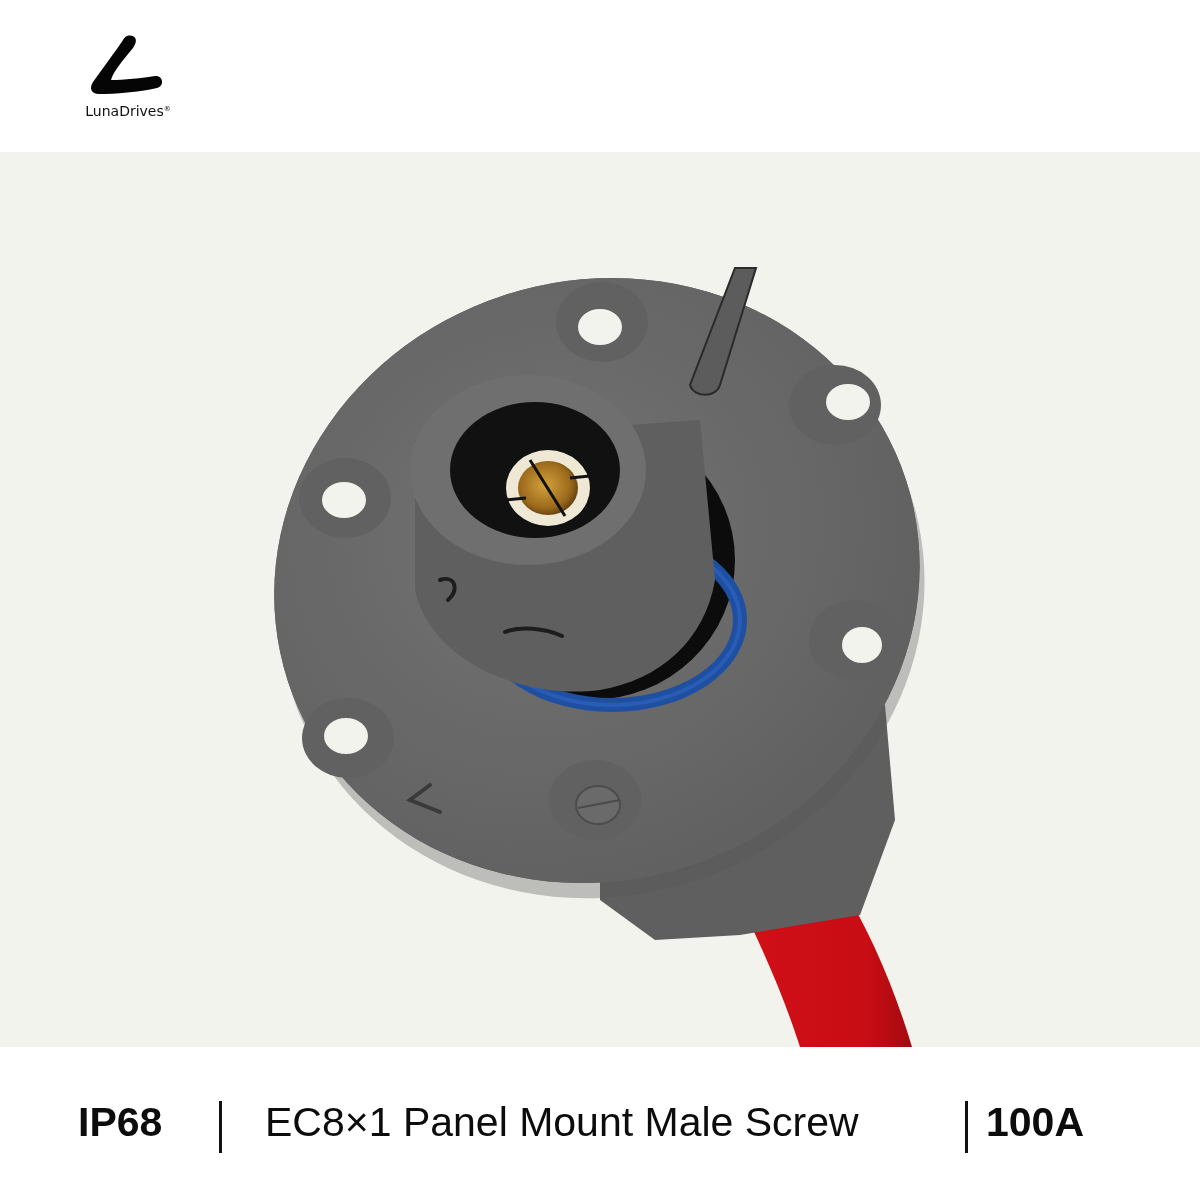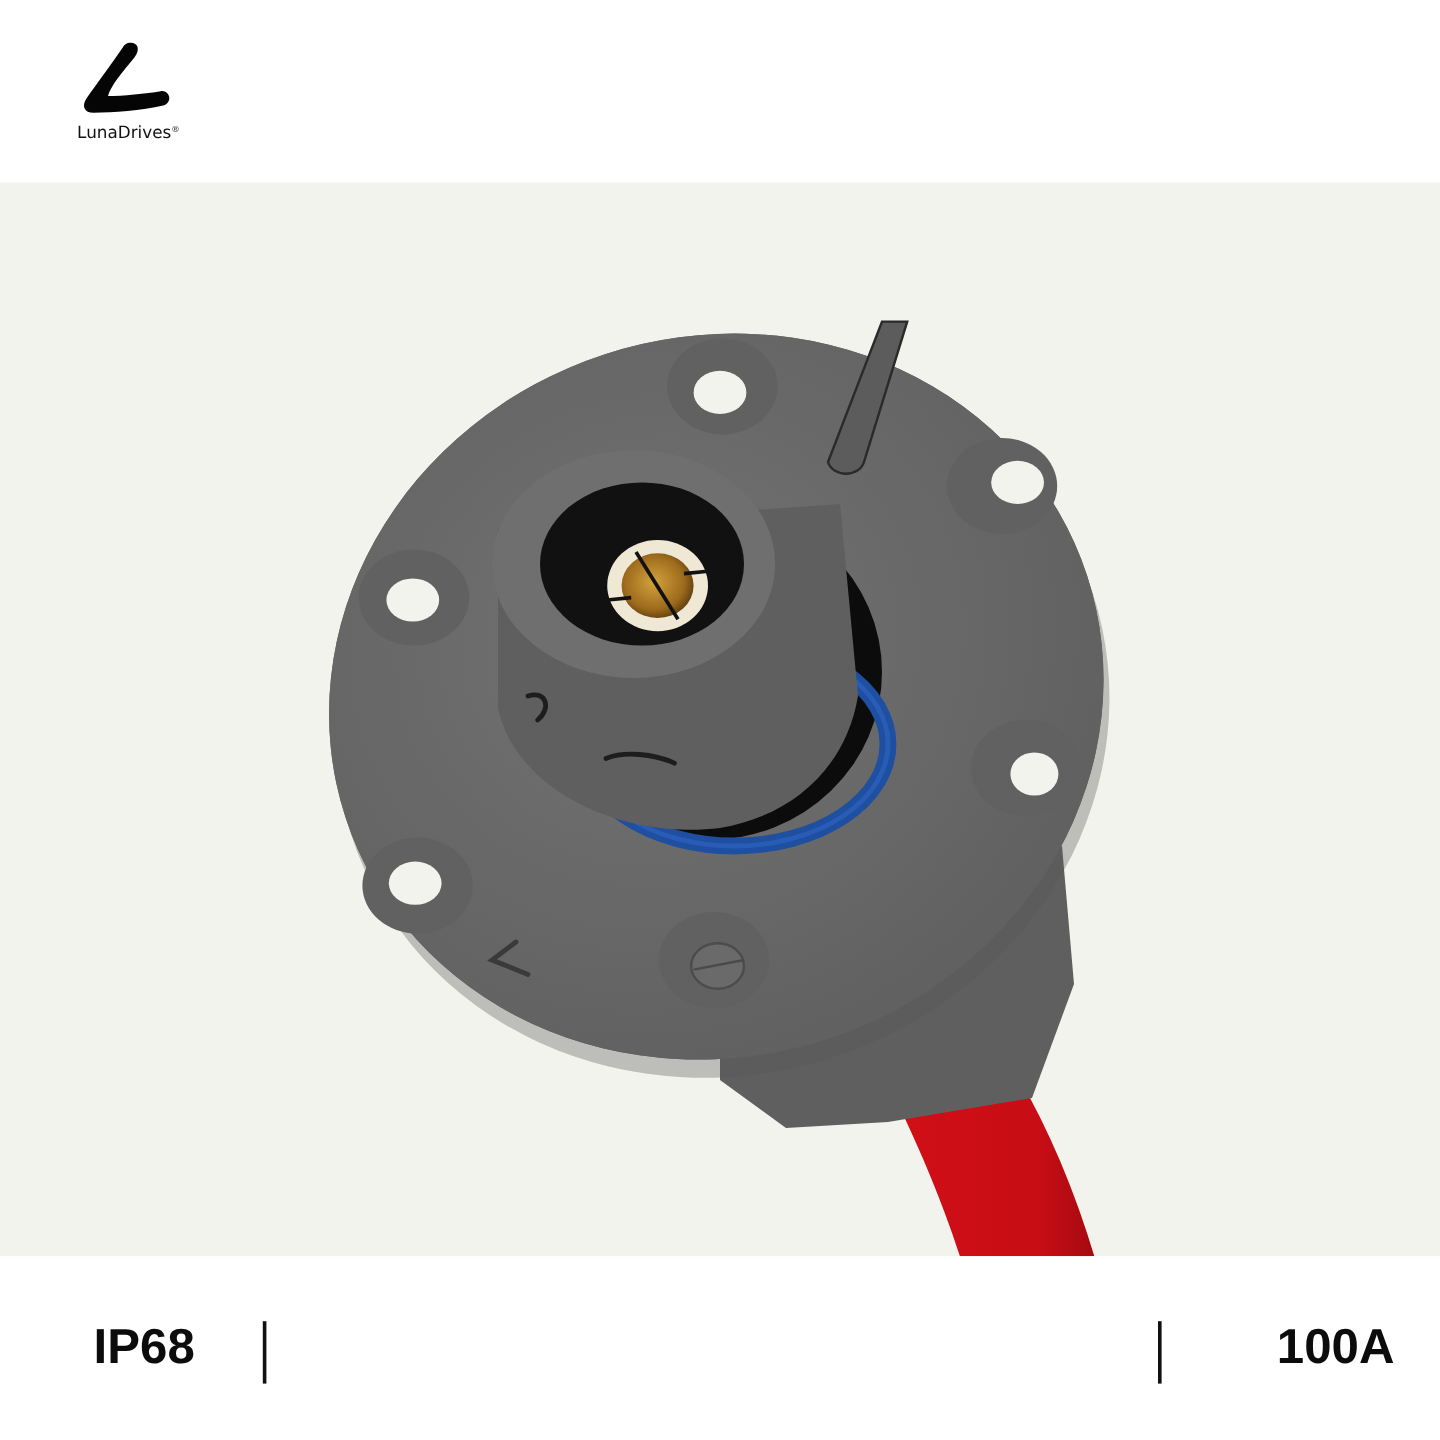--- a/index.html
+++ b/index.html
@@ -6,21 +6,21 @@
   body {
     width: 1200px; height: 1200px; overflow: hidden; position: relative;
     background: #ffffff;
     font-family: "Liberation Sans", "DejaVu Sans", sans-serif;
     color: #0b0b0b;
   }
   .header {
     position: absolute; left: 0; top: 0; width: 1200px; height: 152px;
     background: #ffffff;
   }
-  .logo { position: absolute; left: 52px; top: 30px; width: 110px; height: 92px; }
+  .logo { position: absolute; left: 73px; top: 30px; width: 110px; height: 92px; }
   .logo svg { position: absolute; left: 10px; top: 0; }
   .logo-text {
     position: absolute; left: 0; top: 73px; width: 110px;
     font-size: 14px; letter-spacing: 0; color: #111;
     font-family: "DejaVu Sans", sans-serif; text-align: center;
   }
   .logo-text sup { font-size: 7px; vertical-align: 5px; }
   .brand {
     position: absolute; left: 230px; top: 50px;
     font-family: "DejaVu Sans", sans-serif; font-weight: bold;
@@ -134,15 +134,16 @@
     </g>
 
     <path d="M440 580 C 455 575, 460 590, 448 600" fill="none" stroke="#1d1d1d" stroke-width="4" stroke-linecap="round"></path>
     <path d="M505 632 C 520 626, 545 628, 562 636" fill="none" stroke="#1d1d1d" stroke-width="4" stroke-linecap="round"></path>
   </svg>
 </div>
 
 <div class="footer">
   <div class="spec bold" style="left:78px;">IP68</div>
   <div class="divider" style="left:219px;"></div>
+  <div class="spec" style="left:265px;">EC8×1 Panel Mount Male Screw</div>
   <div class="divider" style="left:965px;"></div>
-  <div class="spec bold" style="left:1064px;">100A</div>
+  <div class="spec bold" style="left:986px;">100A</div>
 </div>
 
 </body></html>

